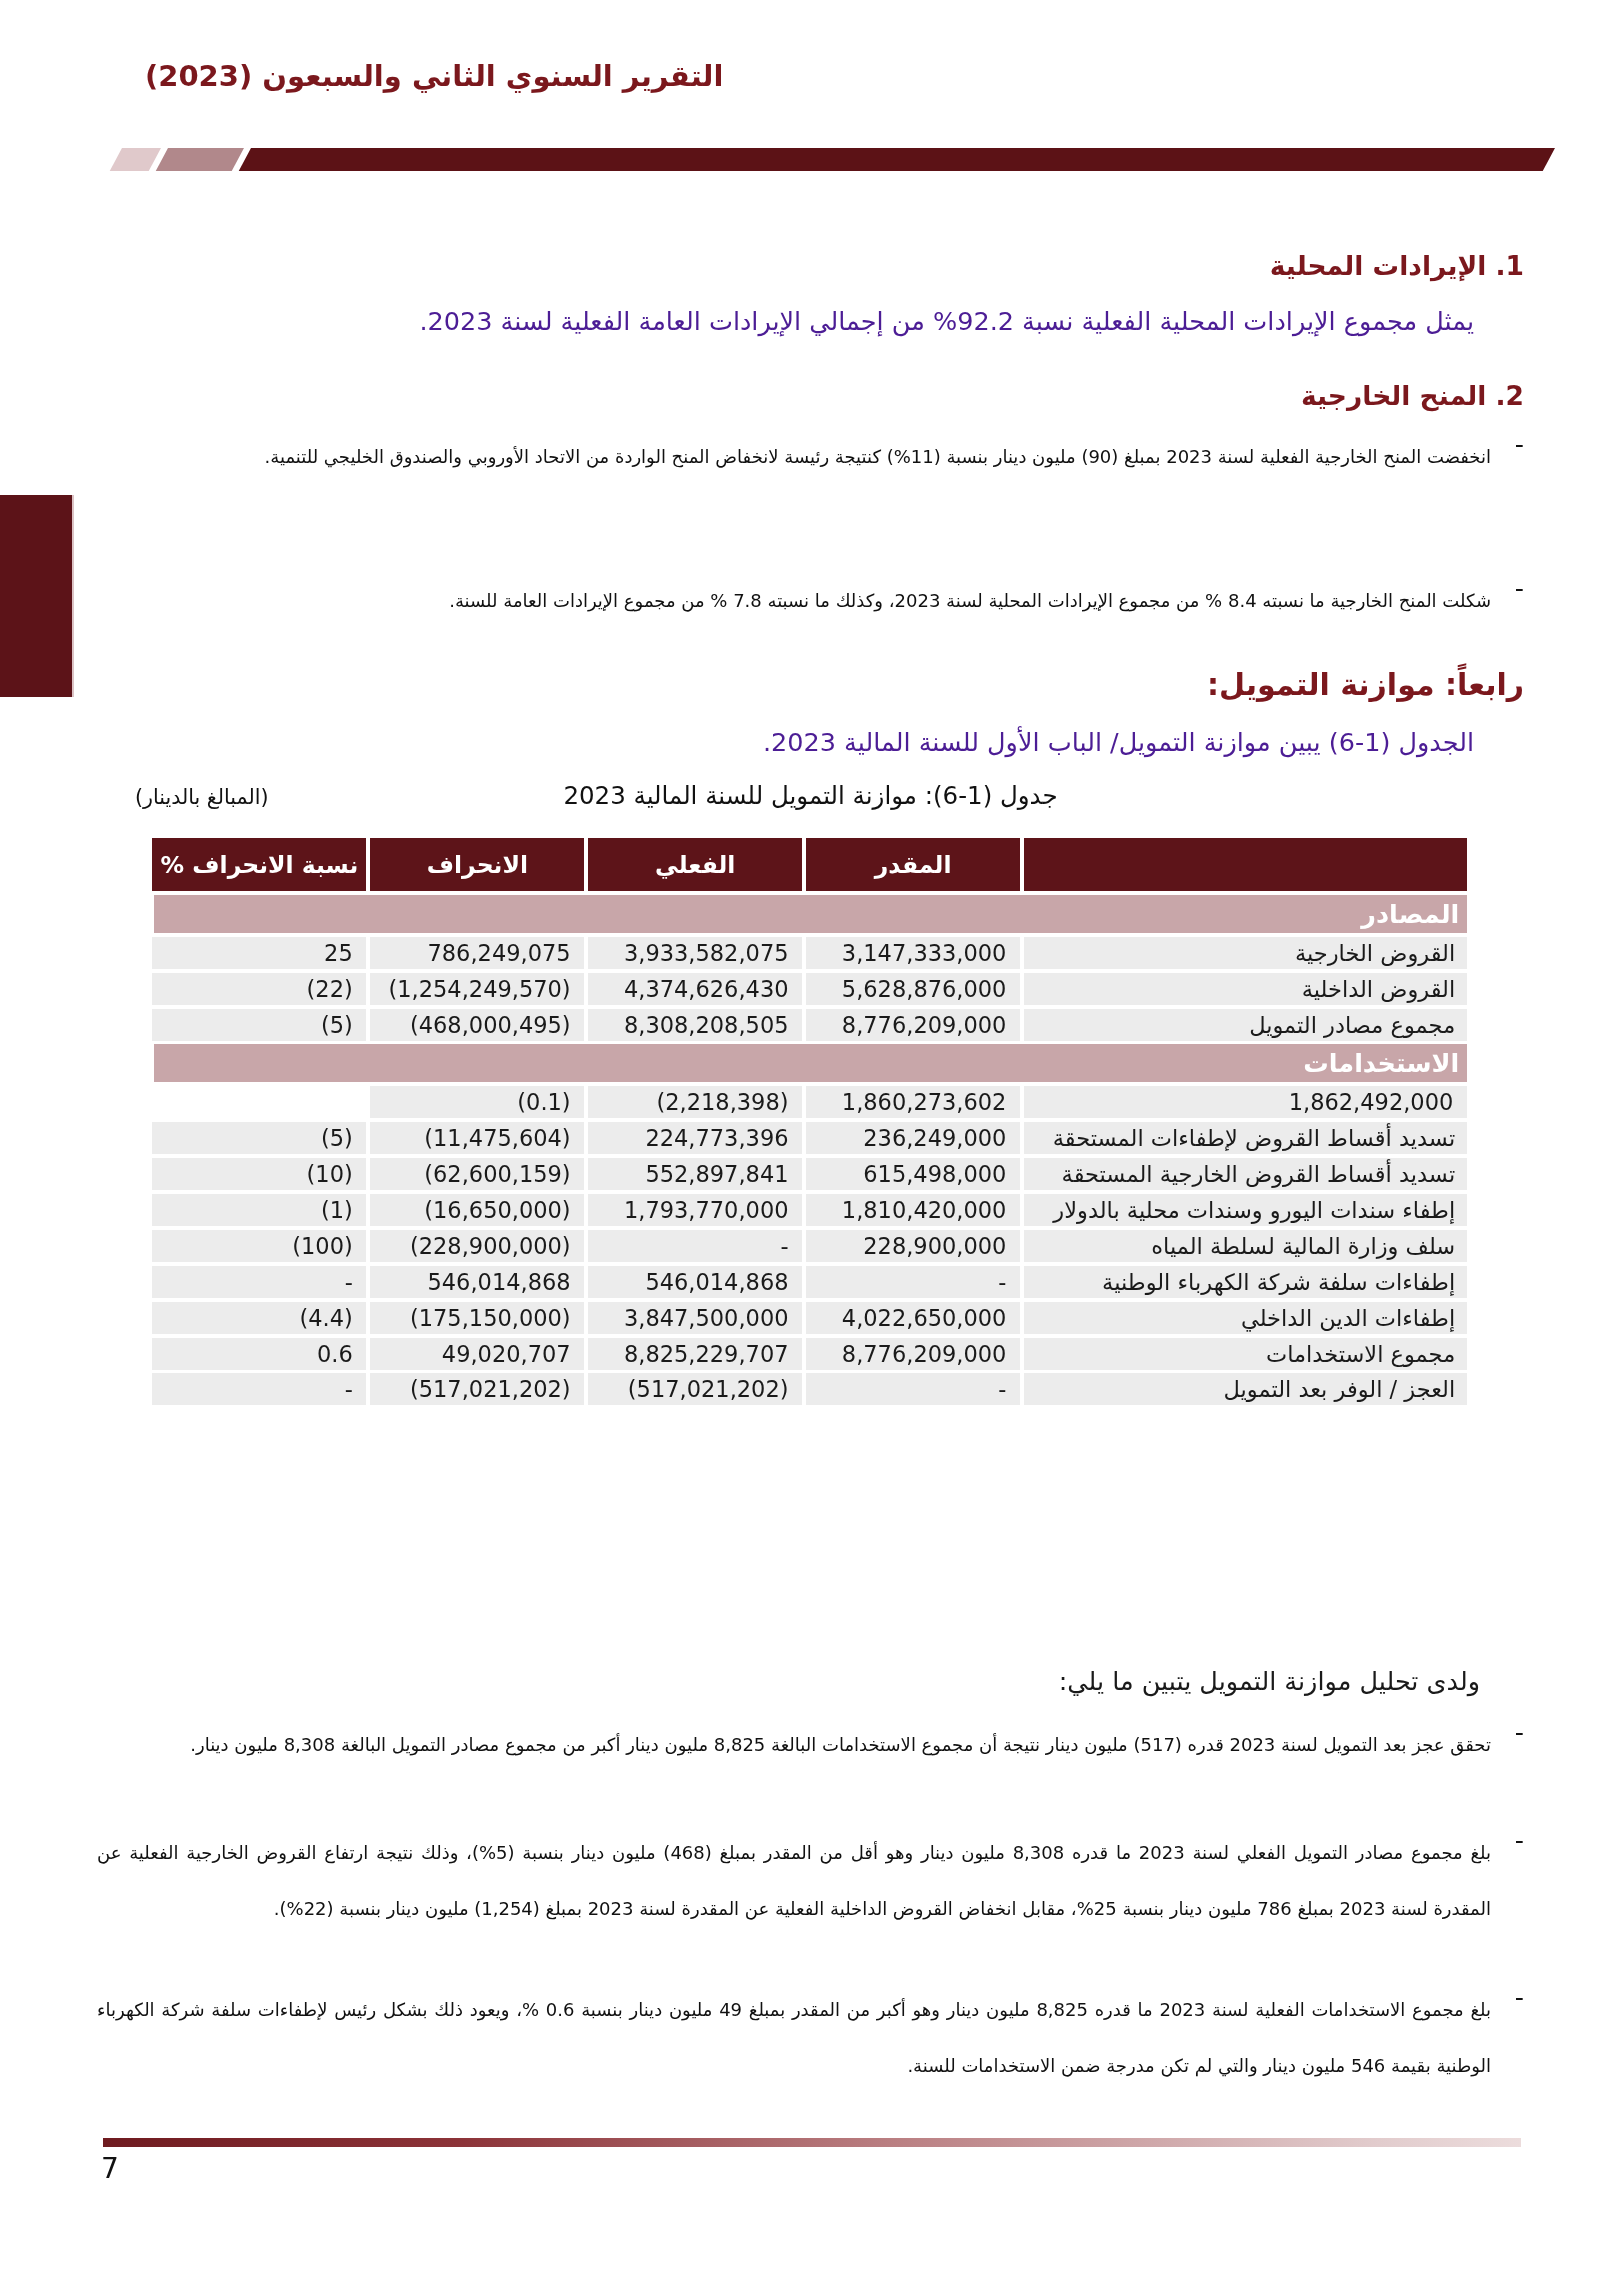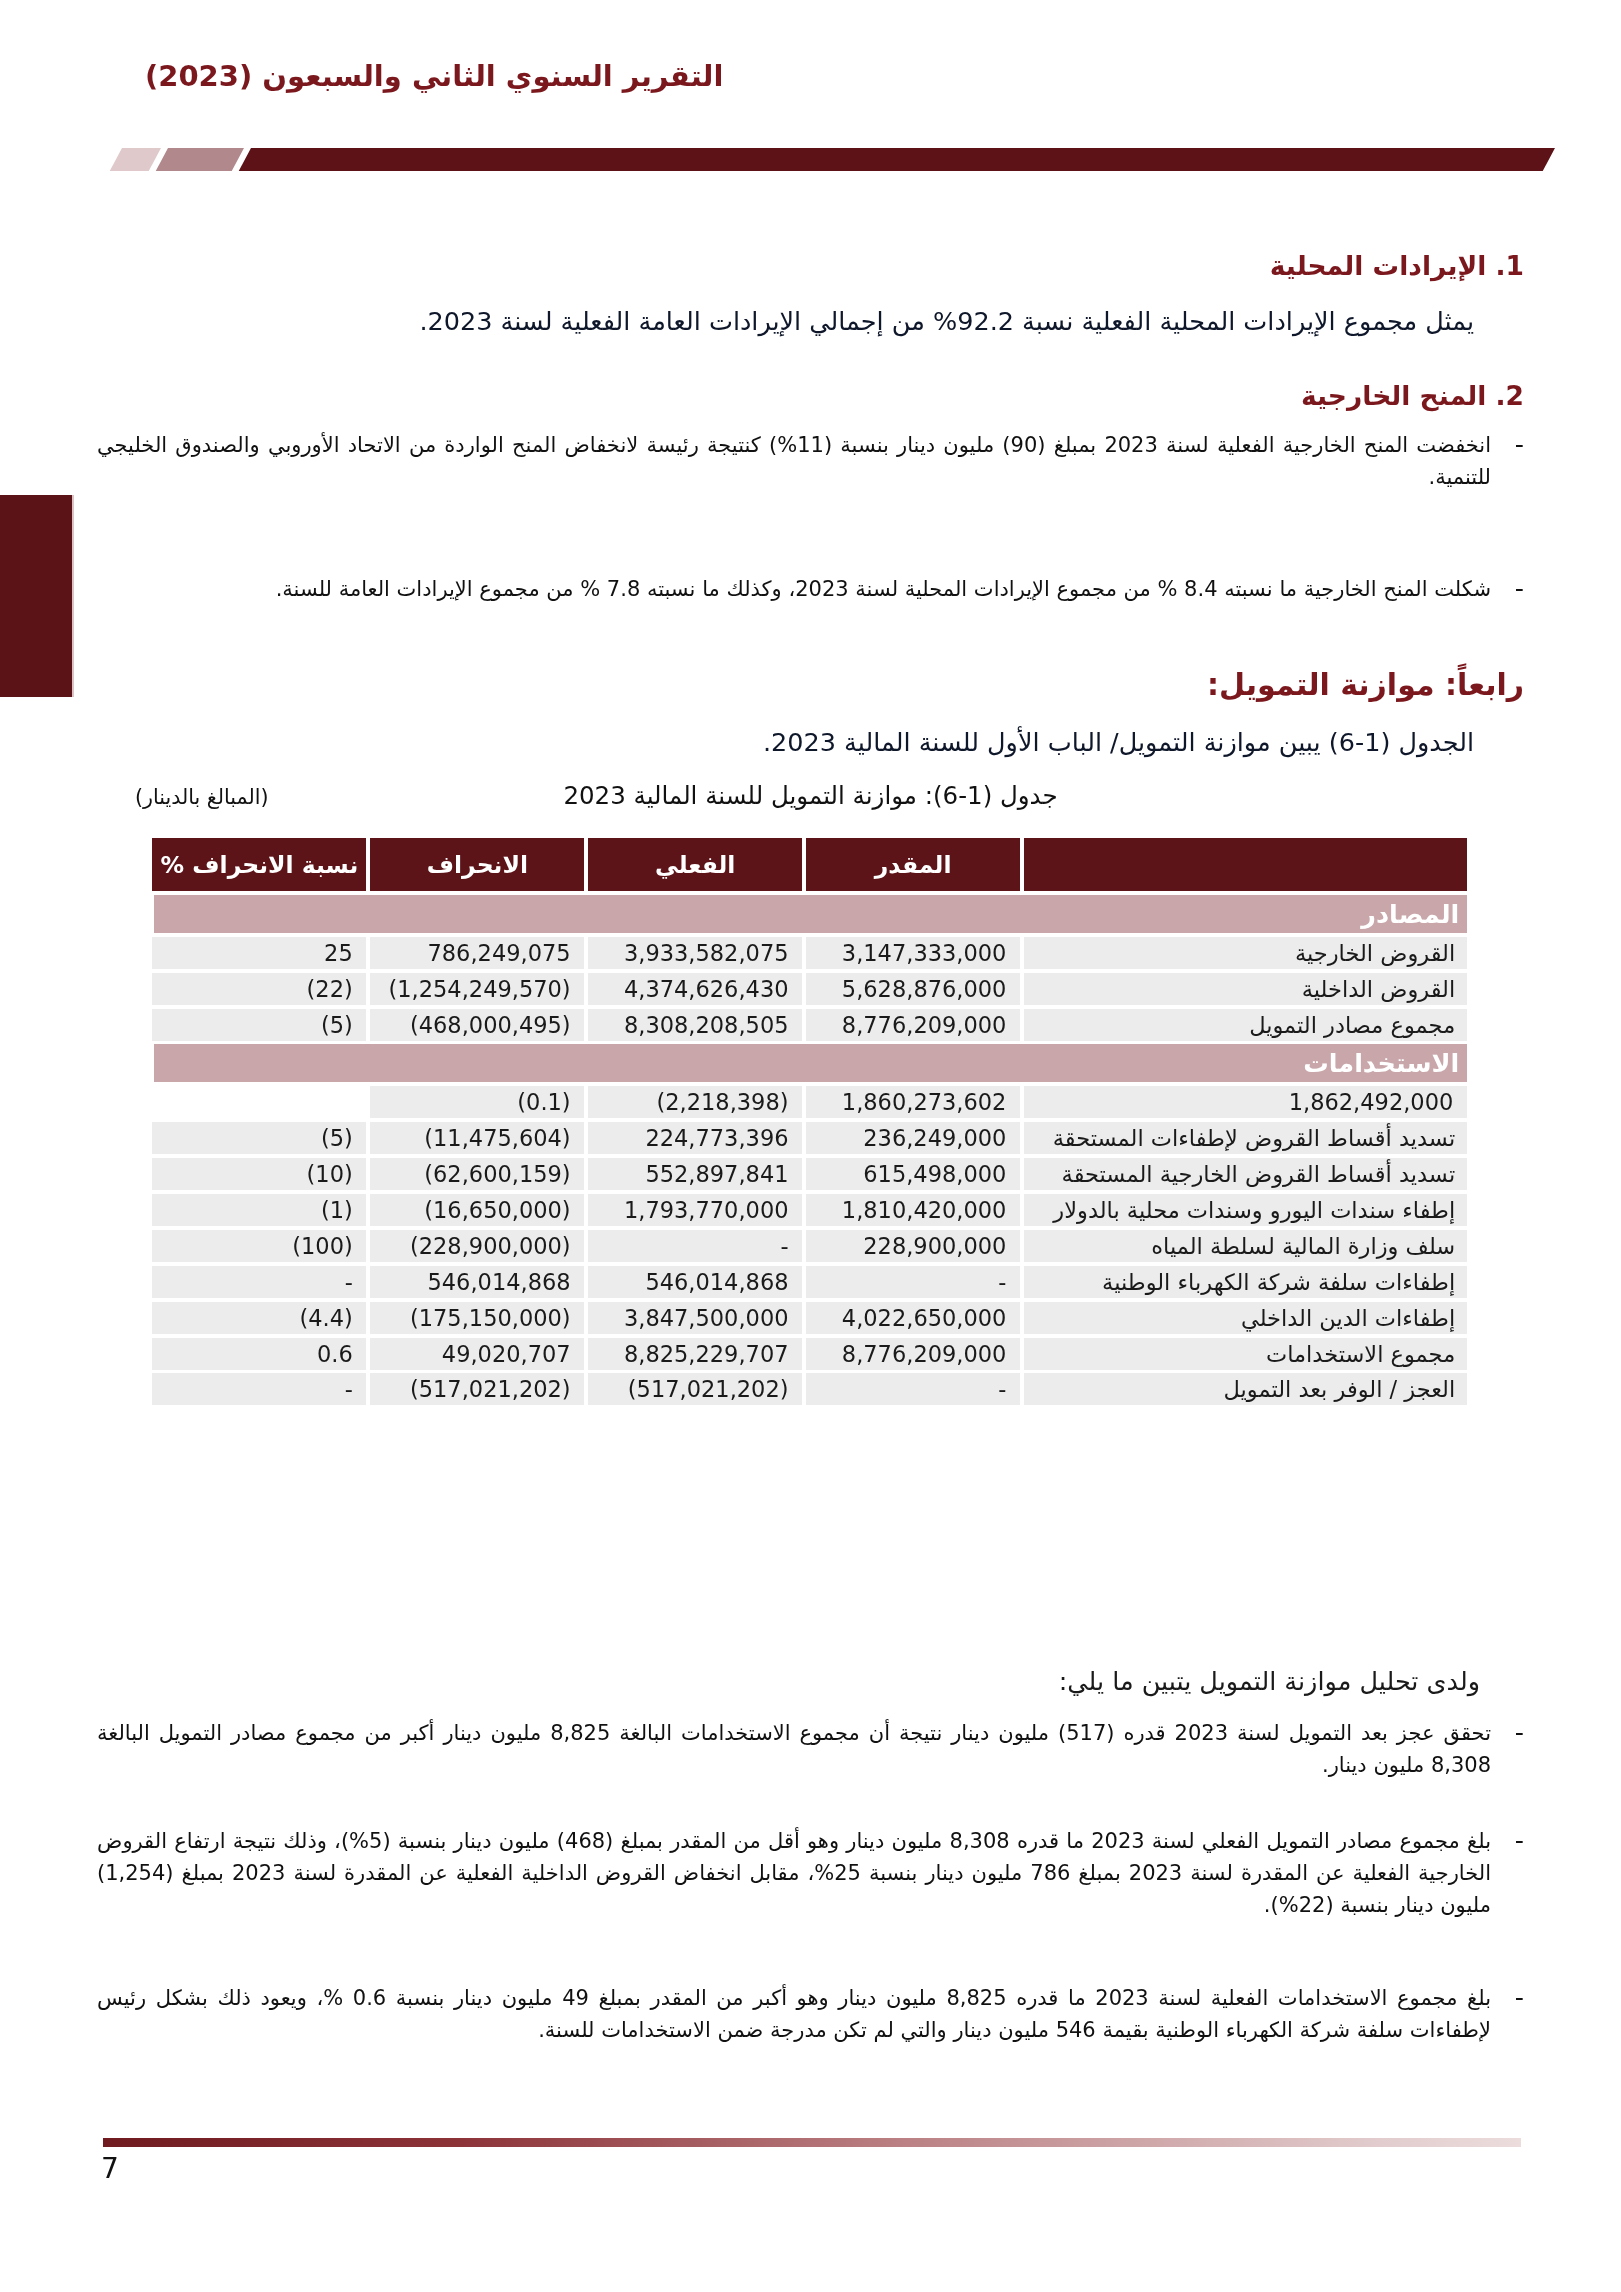--- a/index.html
+++ b/index.html
@@ -21,30 +21,30 @@
   .seg-light { left:7.8px;  width:39px;  background:#e0c9cb; }
   .seg-mid   { left:54px; width:76px;  background:#b1888b; }
   .seg-dark  { left:137px; width:1304px; background:#5c1216; }
 
   
   .side-tab { left:0; top:495px; width:74px; height:202px;
     background:#5c1318; border-right:2.9px solid #dcc3c5; }
 
   
   .h-red { direction:rtl; font-weight:bold; color:#7b181d; font-size:26.5px; }
-  .body-txt { direction:rtl; font-size:25.5px; color:#0f172a; }
+  .body-txt { direction:rtl; font-size:25.5px; color:#4c1d95; }
 
   .s1-heading { right:97px; top:250px; }
   .s1-body    { right:147px; top:306px; }
   .s2-heading { right:97px; top:380px; }
 
   .bullets { right:97px; left:97px; direction:rtl; }
   .bullet { display:flex; direction:rtl; }
   .bullet .marker { width:33px; flex:0 0 33px; font-size:25.5px; color:#111; }
-  .bullet .btxt { flex:1; font-size:21px; color:#111; line-height:32px;
+  .bullet .btxt { flex:1; font-size:18px; color:#111; line-height:56px;
     text-align:justify; }
   .s2-b1 { top:429px; }
   .s2-b2 { top:573px; }
 
   .s4-heading { right:97px; top:667px; font-size:30px; }
   .s4-intro   { right:147px; top:727px; }
 
   .tbl-caption { left:154px; top:781px; width:1313px; text-align:center;
     font-size:24.5px; direction:rtl; color:#111; }
   .unit-note { left:135px; top:785px; font-size:20.6px; direction:rtl; color:#111; }

